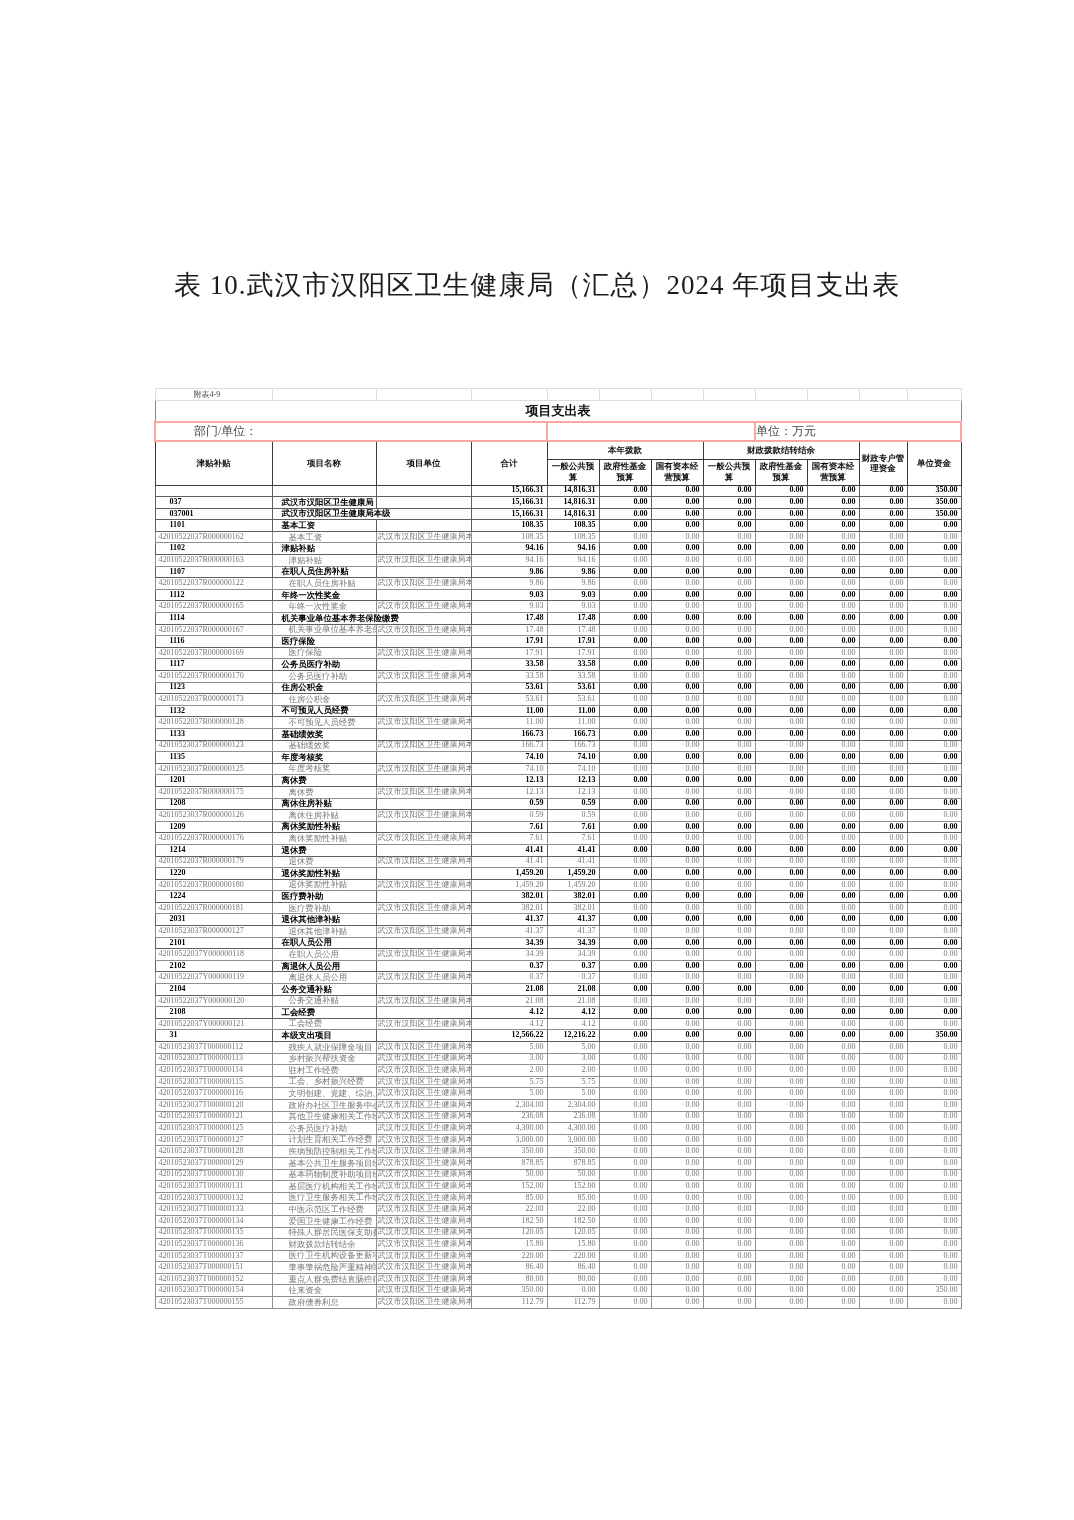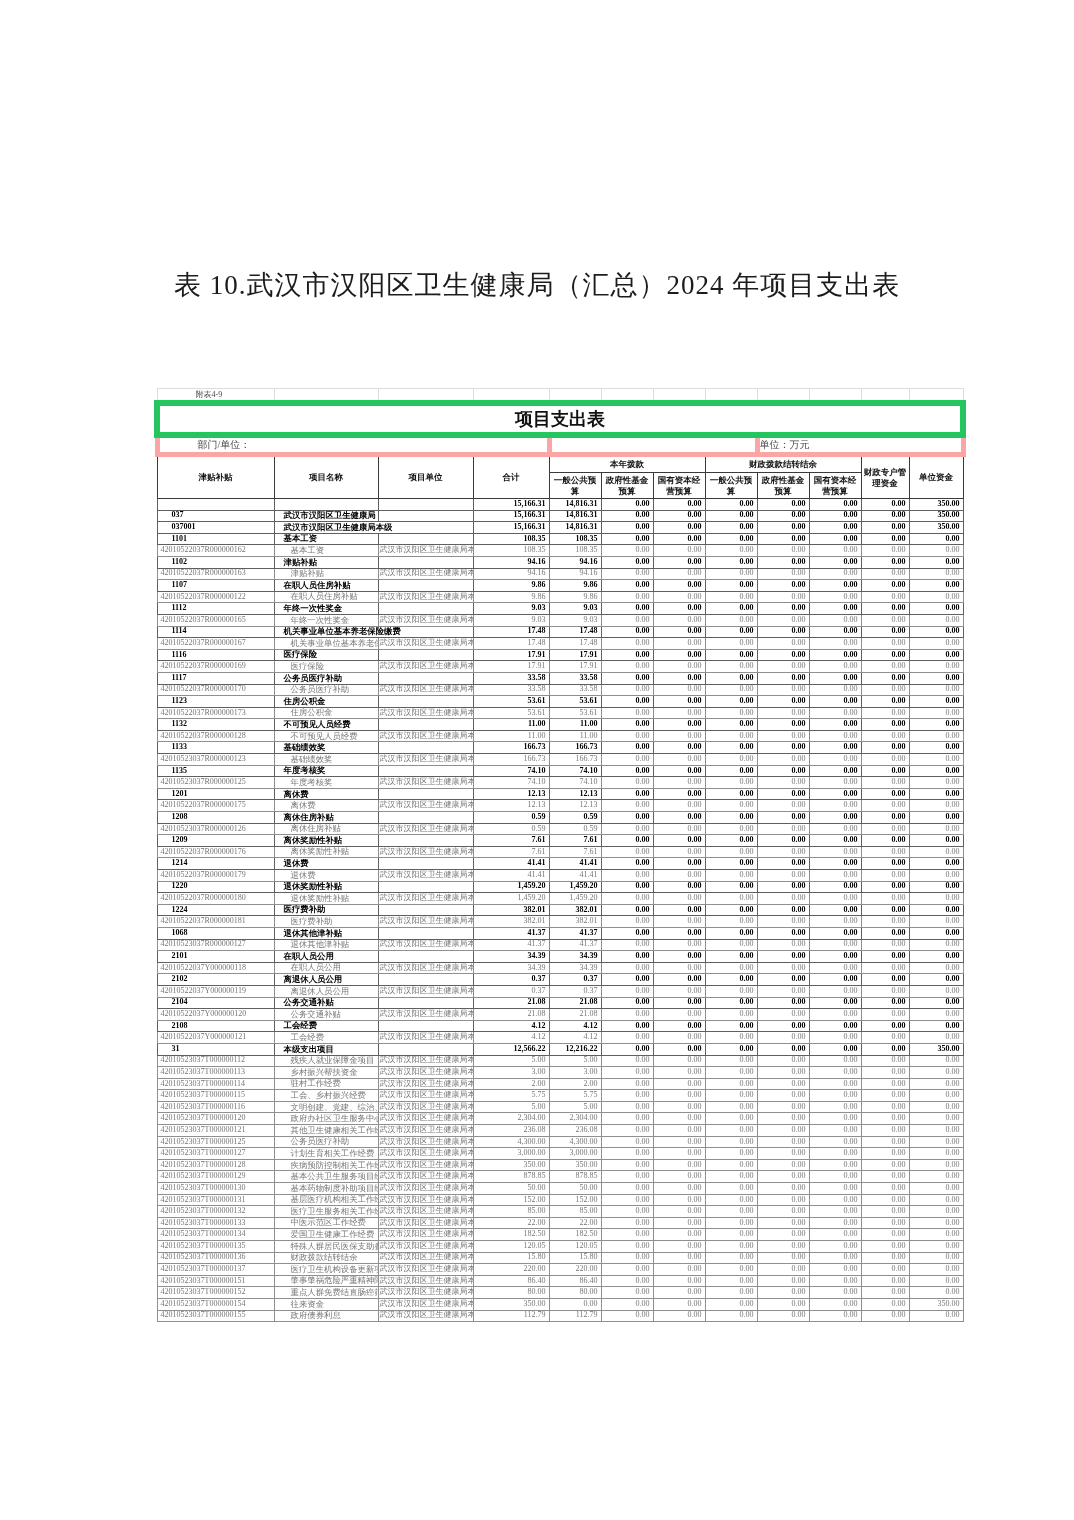--- a/index.html
+++ b/index.html
@@ -11,24 +11,24 @@
     position:absolute;top:267px;left:0;width:1074px;text-align:center;
     font-size:27px;letter-spacing:1px;color:#1c1c1c;white-space:nowrap;
   }
   .sheet{position:absolute;left:130px;top:388px;width:806px;margin-left:24px;}
   table{width:806px;table-layout:fixed;border-collapse:collapse;}
   td,th{overflow:hidden;white-space:nowrap;box-sizing:border-box;}
   
   tr.pre td{border:1px solid #dcdcdc;height:12px;font-size:8px;color:#444;padding:0;}
   td.sheetlabel{padding-left:38px !important;}
   tr.titlerow td{
-    border:6px solid #22c55e;height:21px;text-align:center;
-    font-weight:bold;font-size:18px;color:#111;
+    border:1px solid #22c55e;height:21px;text-align:center;
+    font-weight:bold;font-size:13px;color:#111;
   }
-  tr.deptrow td{border:5px solid #fca5a5;height:13px;font-size:10px;color:#444;padding:0;}
+  tr.deptrow td{border:2px solid #fca5a5;height:13px;font-size:12px;color:#444;padding:0;}
   td.unitlabel{padding-right:4px !important;}
   
   thead th{
     border:1px solid #3a3a3a;font-size:8.5px;font-weight:bold;color:#111;
     padding:1px 2px;white-space:normal;line-height:1.25;text-align:center;vertical-align:middle;
   }
   tr.h1 th{height:18px;}
   tr.h2 th{height:26px;}
   
   tbody td{
@@ -618,21 +618,21 @@
           <td class="num">382.01</td>
           <td class="num">0.00</td>
           <td class="num">0.00</td>
           <td class="num">0.00</td>
           <td class="num">0.00</td>
           <td class="num">0.00</td>
           <td class="num">0.00</td>
           <td class="num">0.00</td>
         </tr>
         <tr class="b">
-          <td class="code">1068</td>
+          <td class="code">2031</td>
           <td class="name">退休其他津补贴</td>
           <td class="unitc"></td>
           <td class="num">41.37</td>
           <td class="num">41.37</td>
           <td class="num">0.00</td>
           <td class="num">0.00</td>
           <td class="num">0.00</td>
           <td class="num">0.00</td>
           <td class="num">0.00</td>
           <td class="num">0.00</td>

